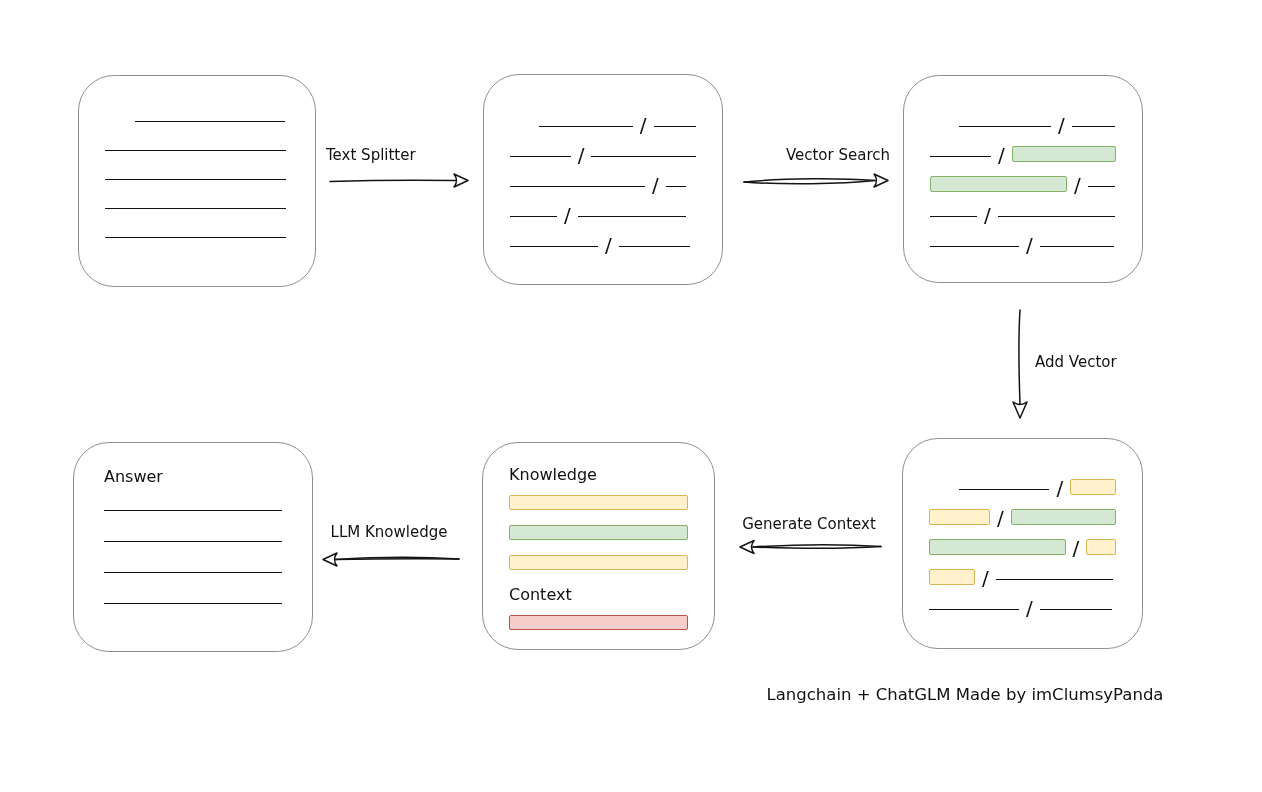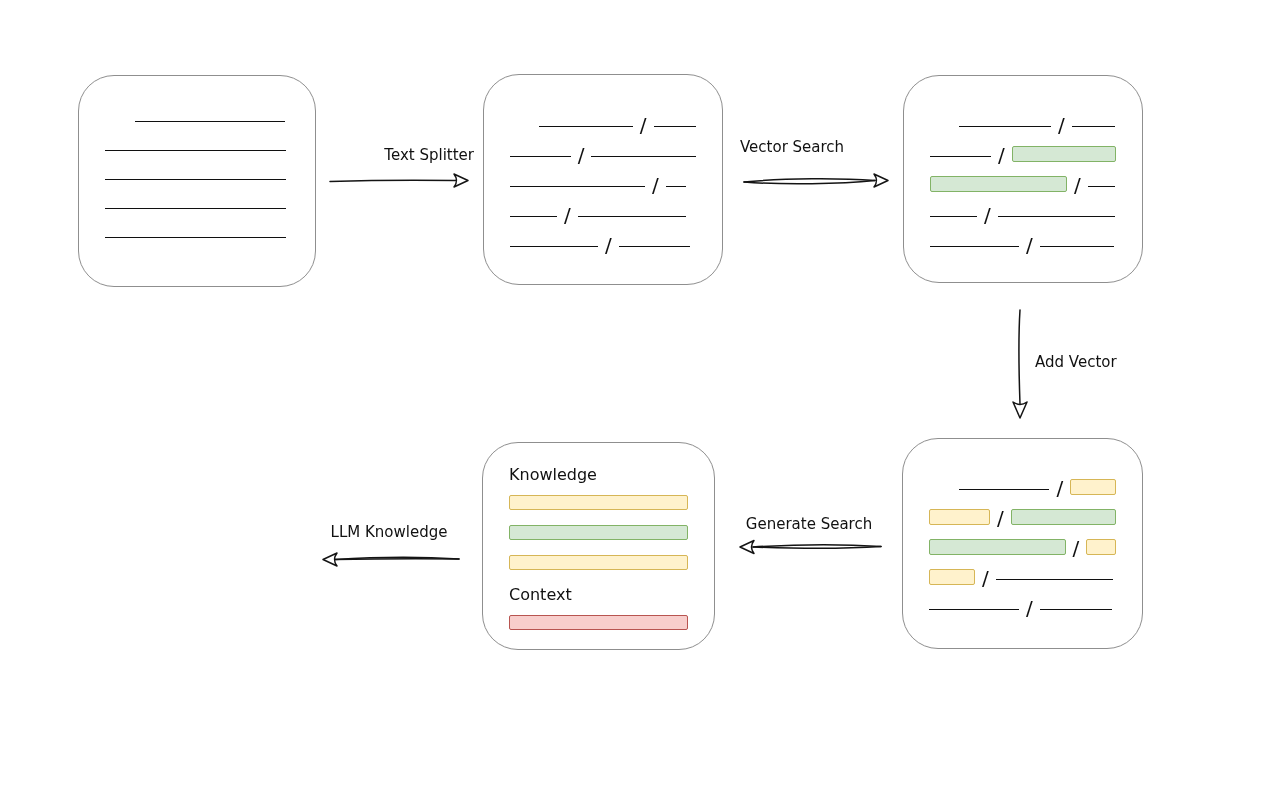--- a/index.html
+++ b/index.html
@@ -164,48 +164,66 @@
       <div class="seg-row">
         <span class="bar yellow" style="width: 183px;"></span>
       </div>
       <div class="seg-row heading-row">
         <div class="heading">Context</div>
       </div>
       <div class="seg-row">
         <span class="bar red" style="width: 183px;"></span>
       </div>
     </div>
-
-  <div class="arrow-label" style="left:326px;top:146px;width:148px;text-align:right;">Text Splitter</div>
+  <div class="box" id="box-answer">
+      <div class="seg-row heading-row">
+        <div class="heading">Answer</div>
+      </div>
+      <div class="seg-row">
+        <span class="ln" style="width: 182px;"></span>
+      </div>
+      <div class="seg-row">
+        <span class="ln" style="width: 182px;"></span>
+      </div>
+      <div class="seg-row">
+        <span class="ln" style="width: 182px;"></span>
+      </div>
+      <div class="seg-row">
+        <span class="ln" style="width: 182px;"></span>
+      </div>
+    </div>
+
+  <div class="arrow-label" style="left:326px;top:146px;width:148px;text-align:left;">Text Splitter</div>
   <svg class="arrow-svg" style="left:326px;top:168px;" width="148" height="24" viewBox="0 0 148 24">
     <path d="M4,13.5 C 50,12 100,12 130,12.5"></path>
     <path class="head" d="M128,6 L142,12.5 L128,19 Q133,12.5 128,6 Z"></path>
   </svg>
 
-  <div class="arrow-label" style="left:740px;top:138px;width:150px;text-align:left;">Vector Search</div>
+  <div class="arrow-label" style="left:740px;top:146px;width:150px;text-align:right;">Vector Search</div>
   <svg class="arrow-svg" style="left:740px;top:168px;" width="150" height="24" viewBox="0 0 150 24">
     <path d="M4,14 C 45,10 100,10 135,12.5"></path>
     <path d="M4,14 C 45,17 100,16 135,12.5"></path>
     <path class="head" d="M134,6 L148,12.5 L134,19 Q139,12.5 134,6 Z"></path>
   </svg>
 
   <div class="arrow-label" style="left:1035px;top:353px;">Add Vector</div>
   <svg class="arrow-svg" style="left:1006px;top:306px;" width="28" height="118" viewBox="0 0 28 118">
     <path d="M14,4 C 12,35 13,70 14,98"></path>
     <path class="head" d="M7,96 L14,112 L21,96 Q14,101 7,96 Z"></path>
   </svg>
 
-  <div class="arrow-label" style="left:733px;top:515px;width:152px;text-align:center;">Generate Search</div>
+  <div class="arrow-label" style="left:733px;top:515px;width:152px;text-align:center;">Generate Context</div>
   <svg class="arrow-svg" style="left:733px;top:537px;" width="152" height="22" viewBox="0 0 152 22">
     <path d="M148,9.5 C 110,7 60,7.5 20,10"></path>
     <path d="M148,9.5 C 110,12 60,11.5 20,10"></path>
     <path class="head" d="M21,3.5 L7,10 L21,16.5 Q16,10 21,3.5 Z"></path>
   </svg>
 
   <div class="arrow-label" style="left:315px;top:523px;width:148px;text-align:center;">LLM Knowledge</div>
   <svg class="arrow-svg" style="left:315px;top:549px;" width="148" height="22" viewBox="0 0 148 22">
     <path d="M144,10 C 105,7.5 60,8 20,10.5"></path>
     <path d="M144,10 C 105,9.7 60,9.8 20,10.5"></path>
     <path class="head" d="M22,4 L8,10.5 L22,17 Q17,10.5 22,4 Z"></path>
   </svg>
 
+  <div class="caption">Langchain + ChatGLM Made by imClumsyPanda</div>
 
 </div>
 
 </body></html>

